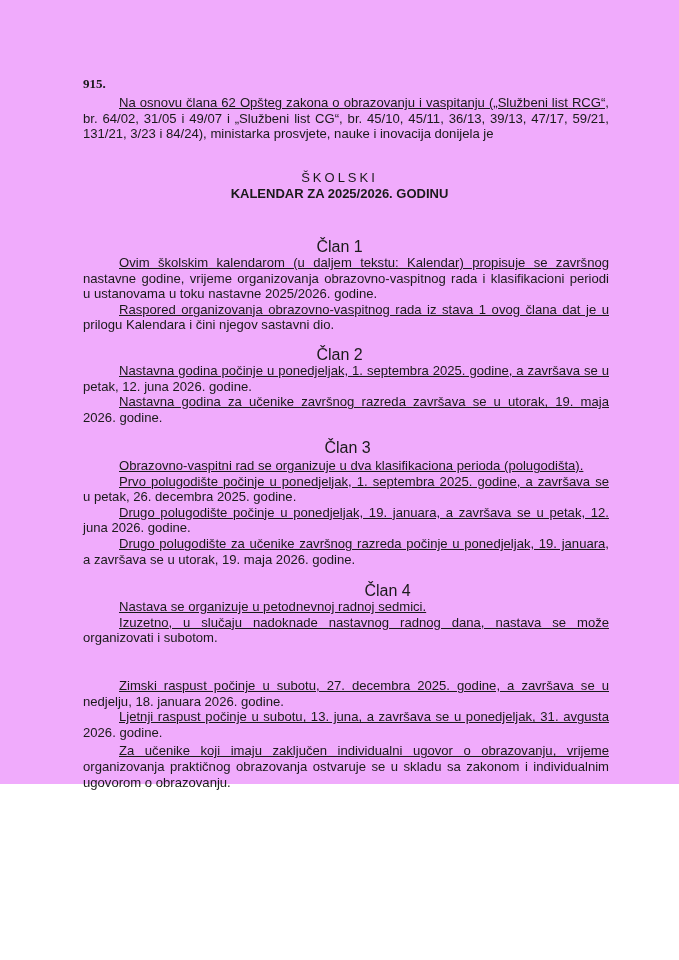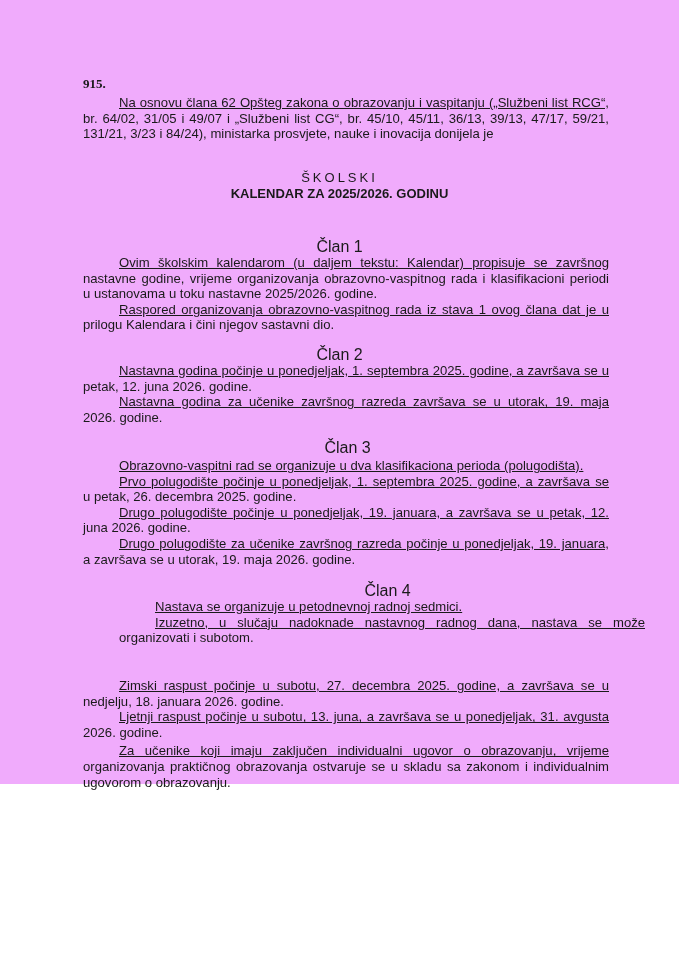--- a/index.html
+++ b/index.html
@@ -58,21 +58,21 @@
     <div class="line ind">Obrazovno-vaspitni rad se organizuje u dva klasifikaciona perioda (polugodišta).</div>
     <div class="line j ind">Prvo polugodište  počinje u ponedjeljak, 1. septembra 2025. godine, a završava se</div>
     <div class="line">u petak, 26. decembra 2025. godine.</div>
     <div class="line j ind">Drugo polugodište počinje u ponedjeljak, 19. januara, a završava se u petak, 12.</div>
     <div class="line">juna 2026. godine.</div>
     <div class="line j ind">Drugo polugodište za učenike završnog razreda počinje u ponedjeljak, 19. januara,</div>
     <div class="line">a završava se u utorak, 19. maja 2026. godine.</div>
   </div>
 
   <div class="heading" style="top:582px;padding-left:48px;">Član 4</div>
-  <div class="block" style="top:599px;margin-left:36px;">
+  <div class="block" style="top:599px;">
     <div class="line ind">Nastava se organizuje u petodnevnoj radnoj sedmici.</div>
     <div class="line j ind">Izuzetno, u slučaju nadoknade nastavnog radnog dana, nastava se može</div>
     <div class="line">organizovati i subotom.</div>
   </div>
 
   <div class="block" style="top:678px;">
     <div class="line j ind">Zimski raspust počinje u subotu, 27. decembra 2025. godine, a završava se u</div>
     <div class="line">nedjelju, 18. januara 2026. godine.</div>
     <div class="line j ind">Ljetnji raspust počinje u subotu, 13. juna, a završava se u ponedjeljak, 31. avgusta</div>
     <div class="line">2026. godine.</div>

